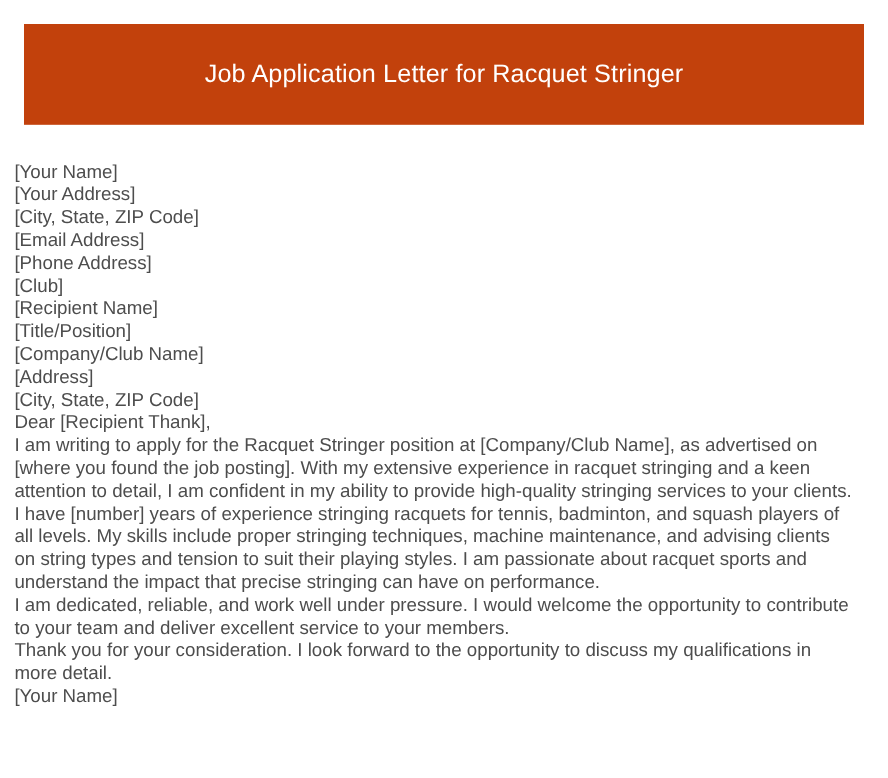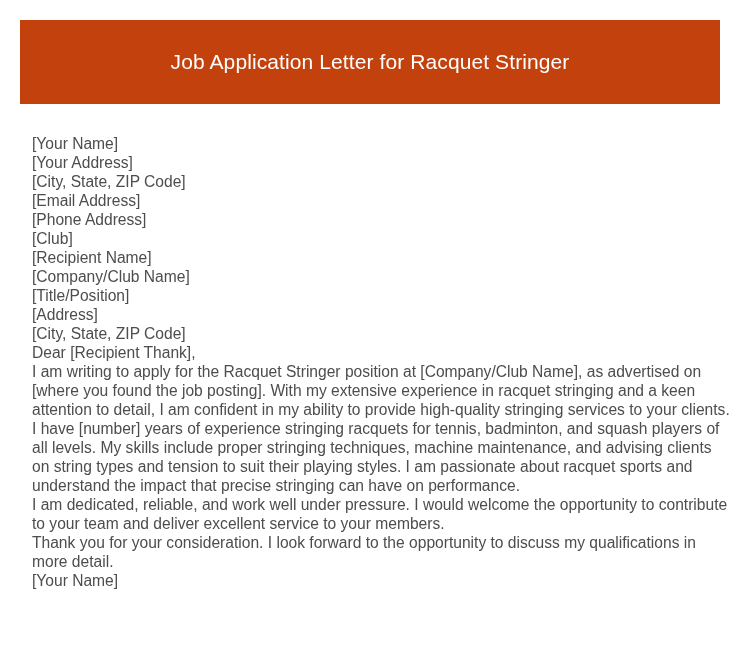--- a/index.html
+++ b/index.html
@@ -27,21 +27,21 @@
     }
     .header-title {
       color: #ffffff;
       font-size: 21px;
       font-weight: normal;
       letter-spacing: 0.1px;
       margin: 0;
     }
     .letter {
       position: absolute;
-      left: 32px;
+      left: 12px;
       top: 134px;
       width: 700px;
       color: #4d4d4d;
       font-size: 15.6px;
       line-height: 19px;
     }
     .line, .para {
       margin: 0;
       padding: 0;
     }
@@ -57,22 +57,22 @@
   <div>
     <p class="line">[Your Name]</p>
     <p class="line">[Your Address]</p>
     <p class="line">[City, State, ZIP Code]</p>
     <p class="line">[Email Address]</p>
     <p class="line">[Phone Address]</p>
     <p class="line">[Club]</p>
   </div>
   <div>
     <p class="line">[Recipient Name]</p>
+    <p class="line">[Title/Position]</p>
     <p class="line">[Company/Club Name]</p>
-    <p class="line">[Title/Position]</p>
     <p class="line">[Address]</p>
     <p class="line">[City, State, ZIP Code]</p>
   </div>
   <p class="line">Dear [Recipient Thank],</p>
   <p class="para">I am writing to apply for the Racquet Stringer position at [Company/Club Name], as advertised on [where you found the job posting]. With my extensive experience in racquet stringing and a keen attention to detail, I am confident in my ability to provide high-quality stringing services to your clients.</p>
   <p class="para">I have [number] years of experience stringing racquets for tennis, badminton, and squash players of all levels. My skills include proper stringing techniques, machine maintenance, and advising clients on string types and tension to suit their playing styles. I am passionate about racquet sports and understand the impact that precise stringing can have on performance.</p>
   <p class="para">I am dedicated, reliable, and work well under pressure. I would welcome the opportunity to contribute to your team and deliver excellent service to your members.</p>
   <p class="para">Thank you for your consideration. I look forward to the opportunity to discuss my qualifications in more detail.</p>
   <p class="line">[Your Name]</p>
 </div>

